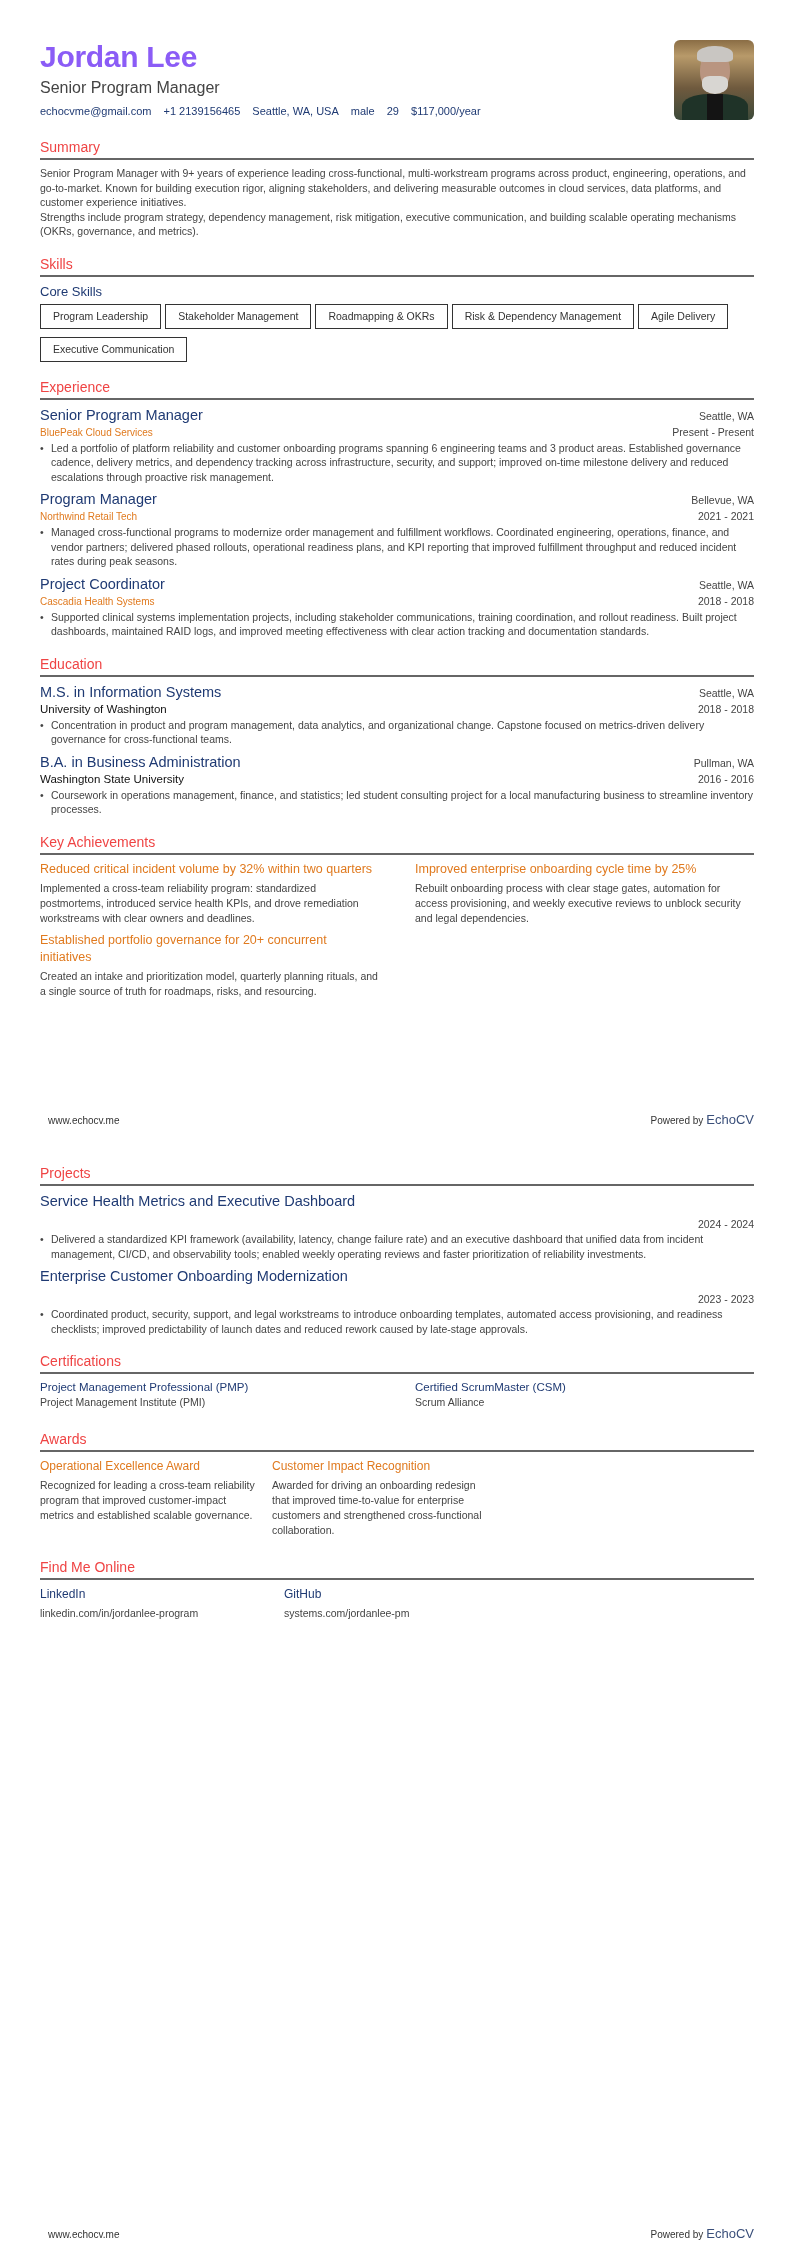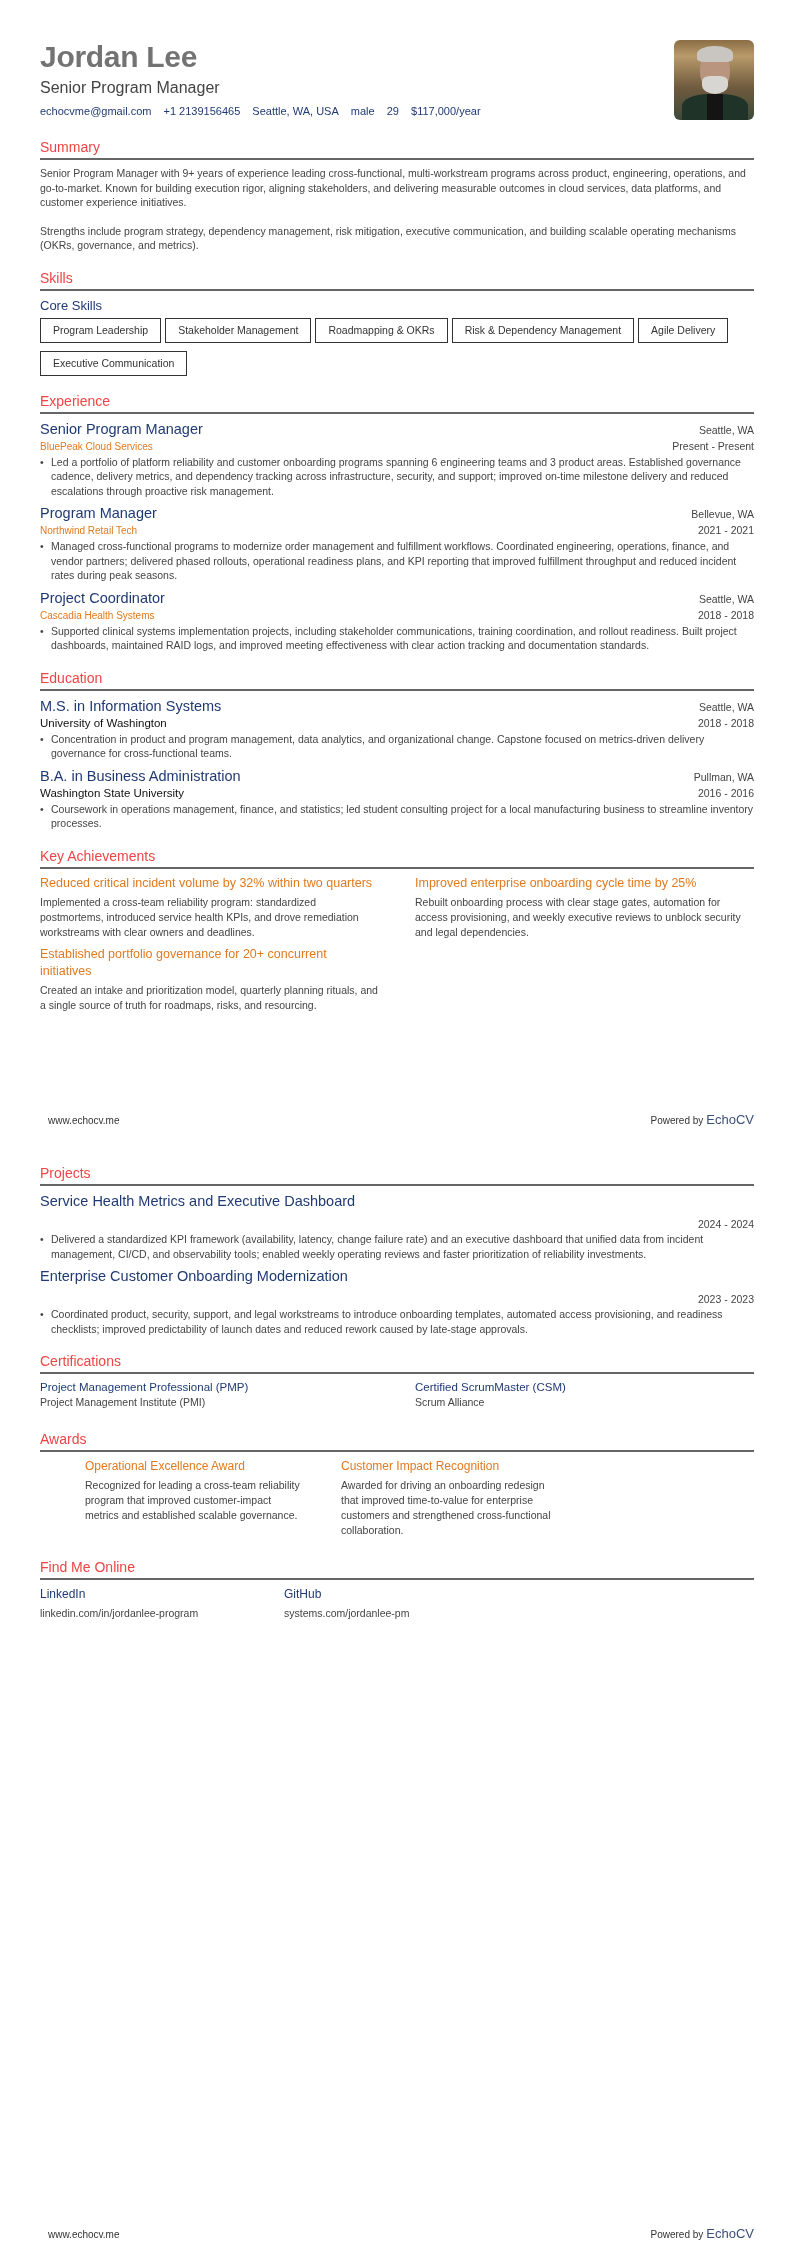--- a/index.html
+++ b/index.html
@@ -7,38 +7,38 @@
   body { font-family: "Liberation Sans", "DejaVu Sans", sans-serif; color: #333; position: relative; height: 2246px; }
 
   .page { position: absolute; left: 0; width: 794px; }
   .page1 { top: 0; height: 1140px; }
   .page2 { top: 1140px; height: 1106px; }
 
   .content { padding: 0 40px 0 40px; }
 
   
   .header { position: relative; padding-top: 40px; height: 122px; }
-  .name { font-size: 30px; font-weight: bold; color: #737373; letter-spacing: -0.3px; line-height: 34px; }
+  .name { font-size: 30px; font-weight: bold; color: #8b5cf6; letter-spacing: -0.3px; line-height: 34px; }
   .title { font-size: 16px; color: #444; margin-top: 4px; line-height: 20px; }
   .contact { margin-top: 6px; font-size: 11px; color: #1f3a73; line-height: 14px; }
   .contact span { margin-right: 9px; }
   .photo { position: absolute; right: 0; top: 40px; width: 80px; height: 80px; border-radius: 6px; overflow: hidden;
     background: radial-gradient(ellipse at 50% 30%, #d9d3cd 0 18%, #c4b29a 19% 22%, transparent 23%),
                 linear-gradient(180deg, #8a6d45 0%, #b89a6a 20%, #6f5a3e 60%, #3c4a3a 100%); }
   .photo .head { position: absolute; left: 26px; top: 12px; width: 30px; height: 40px; border-radius: 45% 45% 50% 50%; background: #b99580; }
   .photo .hair { position: absolute; left: 23px; top: 6px; width: 36px; height: 16px; border-radius: 50% 50% 20% 20%; background: #c9c6c2; }
   .photo .beard { position: absolute; left: 28px; top: 36px; width: 26px; height: 18px; border-radius: 30% 30% 50% 50%; background: #d8d6d2; }
   .photo .body { position: absolute; left: 8px; top: 54px; width: 66px; height: 30px; border-radius: 40% 40% 0 0; background: #1f3328; }
   .photo .shirt { position: absolute; left: 33px; top: 54px; width: 16px; height: 26px; background: #141414; }
 
   
   .section { margin-top: 16px; }
   .section-title { font-size: 14px; color: #ef4444; line-height: 18px; padding-bottom: 2px; border-bottom: 2px solid #666; margin-bottom: 6px; }
   .para { font-size: 10.5px; color: #444; line-height: 14.5px; }
-  .para + .para { margin-top: 14px; }
+  .para + .para { margin-top: 0; }
 
   .subhead { font-size: 13px; color: #1f3a73; line-height: 17px; margin-bottom: 4px; }
   .chips { display: flex; flex-wrap: wrap; gap: 8px 4px; }
   .chip { border: 1px solid #333; padding: 5px 12px; font-size: 10.5px; color: #333; line-height: 13px; margin-right: 0; }
 
   .entry { margin-bottom: 6px; }
   .row { display: flex; justify-content: space-between; align-items: baseline; }
   .role { font-size: 14.5px; color: #1f3a73; line-height: 19px; }
   .loc { font-size: 10.5px; color: #444; }
   .company { font-size: 10px; color: #e07a1f; line-height: 15px; }
@@ -57,21 +57,21 @@
   .footer .site { font-size: 10px; color: #333; }
   .footer .powered { font-size: 10px; color: #333; }
   .footer .brand { font-size: 13px; color: #3a4f7a; margin-left: 3px; }
 
   .proj-date { text-align: right; font-size: 10.5px; color: #444; margin-top: 6px; line-height: 14px; }
 
   .two-col { display: grid; grid-template-columns: 1fr 1fr; column-gap: 36px; }
   .cert-name { font-size: 11.5px; color: #1f3a73; line-height: 15px; }
   .cert-org { font-size: 10.5px; color: #444; line-height: 15px; }
 
-  .awards { display: grid; grid-template-columns: 220px 220px; column-gap: 36px; margin-left: 45px; }
+  .awards { display: grid; grid-template-columns: 220px 220px; column-gap: 12px; }
   .award-title { font-size: 12px; color: #e07a1f; line-height: 17px; margin-bottom: 3px; }
   .award-desc { font-size: 10.5px; color: #444; line-height: 15px; }
 
   .links { display: grid; grid-template-columns: 220px 220px; column-gap: 24px; }
   .link-label { font-size: 12px; color: #1f3a73; line-height: 17px; margin-bottom: 3px; }
   .link-url { font-size: 10.5px; color: #444; line-height: 15px; }
 </style>
 </head>
 <body>
 

